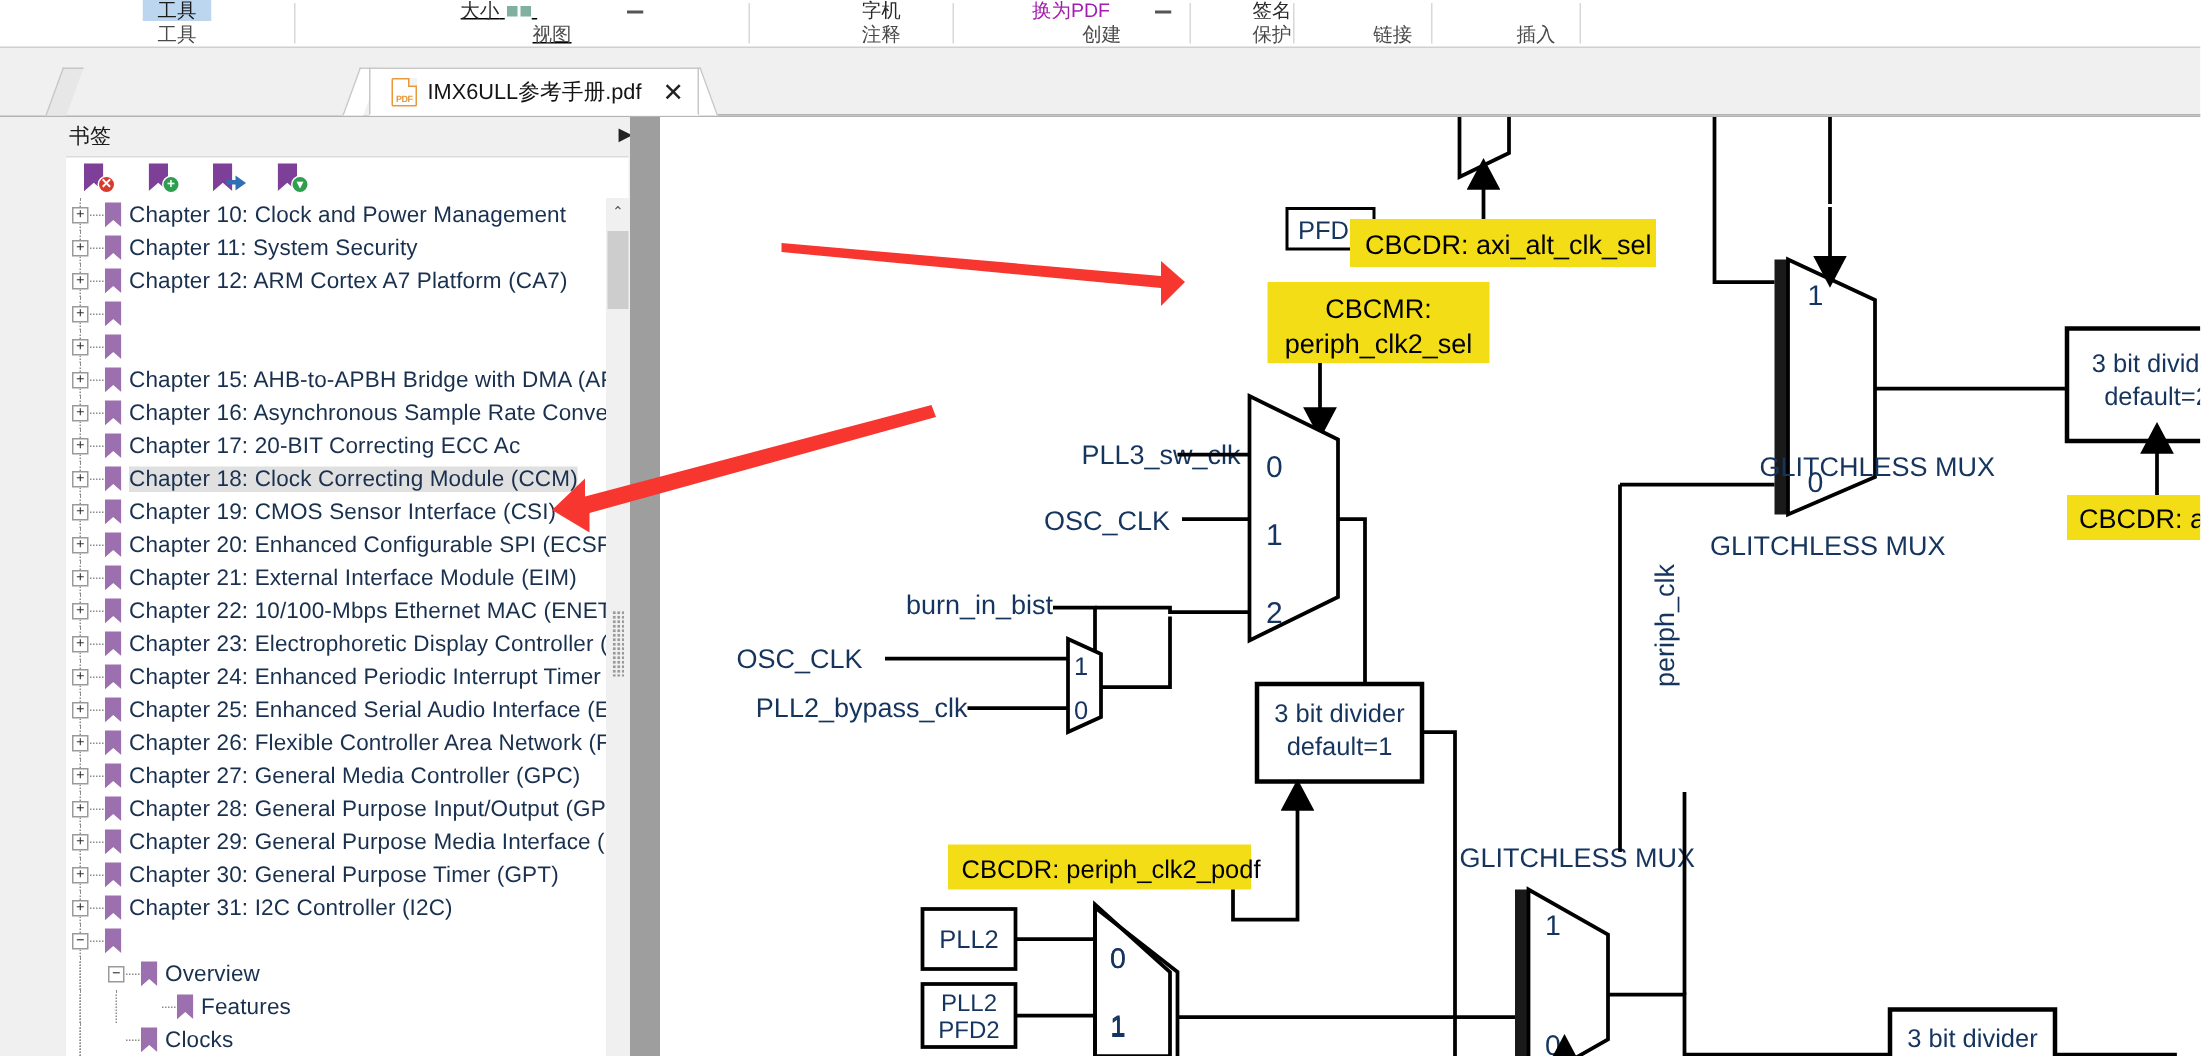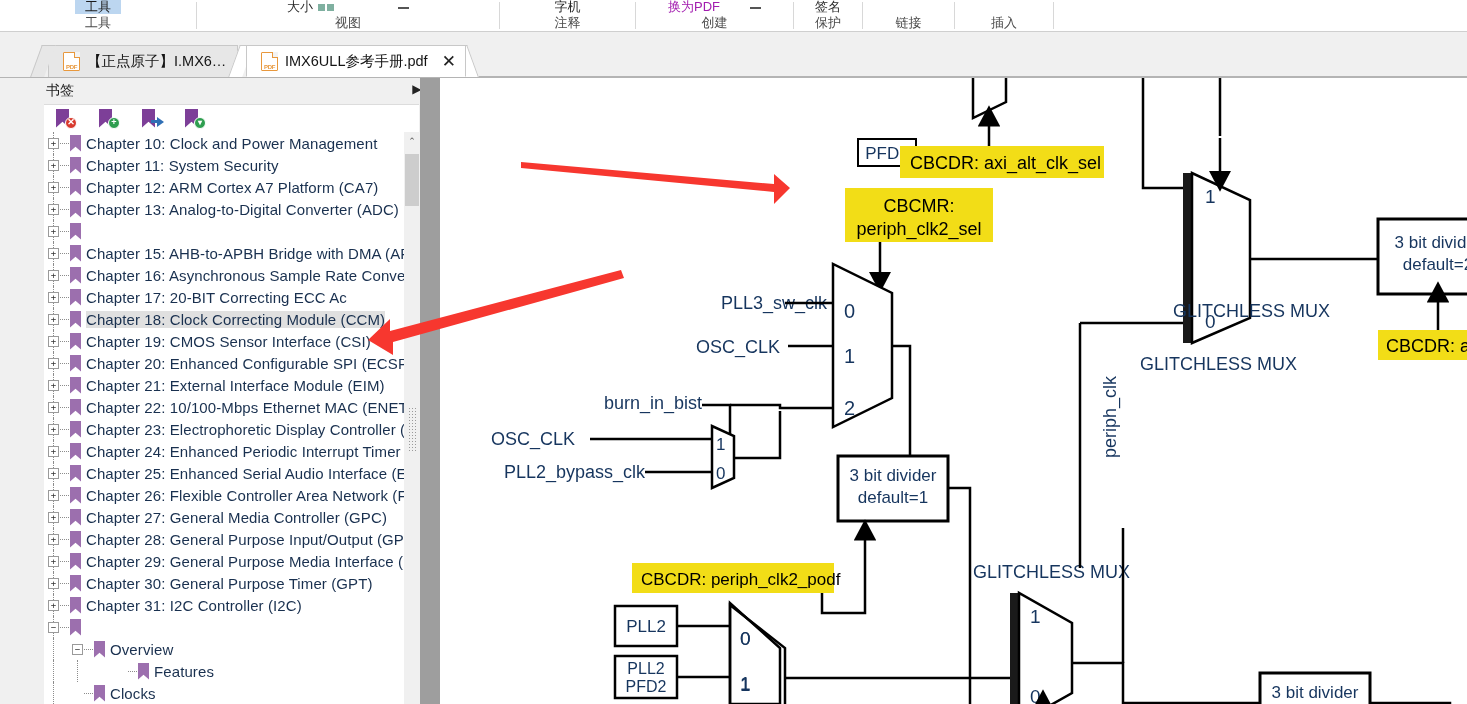--- a/index.html
+++ b/index.html
@@ -16,20 +16,21 @@
   .ribbon {
     position: absolute; top: 0; left: 0; width: 1467px; height: 32px;
     background: #ffffff;
     border-bottom: 1px solid #cfcfcf;
     overflow: hidden;
   }
   .rb-group {
     position: absolute; top: 0; height: 31px;
     display: flex; flex-direction: column; align-items: center;
     justify-content: flex-end;
+    margin-left: 20px;
   }
   .rb-group .rb-top {
     font-size: 13px; color: #2a2a2a; line-height: 14px;
     height: 14px; overflow: hidden; white-space: nowrap;
   }
   .rb-group .rb-label {
     font-size: 13px; color: #4a4a4a; line-height: 17px; white-space: nowrap;
   }
   .rb-sep {
     position: absolute; top: 2px; width: 1px; height: 27px; background: #d8d8d8;
@@ -263,21 +264,21 @@
 <div id="app">
 
   <div class="ribbon">
 
     <div class="rb-group" style="left:0px; width:196px;">
       <div class="rb-top"><span class="rb-highlight">工具</span></div>
       <div class="rb-label">工具</div>
     </div>
     <div class="rb-sep" style="left:196px;"></div>
 
-    <div class="rb-group" style="left:197px; width:302px;">
+    <div class="rb-group" style="left:197px; width:302px;text-decoration:underline;">
       <div class="rb-top">
         <span>大小</span>
         <span class="rb-sq"></span><span class="rb-sq"></span>
         <span style="display:inline-block;width:60px"></span><span class="rb-dash"></span>
       </div>
       <div class="rb-label">视图</div>
     </div>
     <div class="rb-sep" style="left:499px;"></div>
 
     <div class="rb-group" style="left:500px; width:135px;">
@@ -306,28 +307,20 @@
 
     <div class="rb-group" style="left:955px; width:98px;">
       <div class="rb-top"></div>
       <div class="rb-label">插入</div>
     </div>
     <div class="rb-sep" style="left:1053px;"></div>
   </div>
 
   <div class="tabbar">
 
-    <div style="position:absolute;left:48px;bottom:0;height:32px;width:190px;background:#e7e7e7;border:1px solid #c8c8c8;border-bottom:none;display:flex;align-items:center;padding-left:14px;">
-      <span class="pdf-icon">
-        <span class="sheet"></span>
-          <span class="fold"></span>
-        <span class="txt">PDF</span>
-      </span>
-      <span style="font-size:14.5px;color:#141414;white-space:nowrap;">【正点原子】I.MX6…</span>
-    </div>
     <div style="position:absolute;left:36px;bottom:0;width:14px;height:32px;border-left:1px solid #c8c8c8;transform:skewX(-20deg);background:#e7e7e7;border-top:1px solid #c8c8c8;"></div>
 
     <div style="position:absolute;left:246px;bottom:0;height:32px;width:220px;background:#ffffff;border:1px solid #c8c8c8;border-bottom:1px solid #ffffff;display:flex;align-items:center;padding-left:14px;z-index:3;">
       <span class="pdf-icon">
         <span class="sheet"></span>
           <span class="fold"></span>
         <span class="txt">PDF</span>
       </span>
       <span style="font-size:14.5px;color:#141414;white-space:nowrap;">IMX6ULL参考手册.pdf</span>
       <span class="tab-close">✕</span>
@@ -414,21 +407,20 @@
           <span class="bm-expander">+</span>
           <span class="bm-dots"></span>
           <span class="bm-flag"></span>
           <span class="bm-label">Chapter 12: ARM Cortex A7 Platform (CA7)</span>
         </div>
         <div class="bm-row" style="padding-left: 4px;">
           <span class="bm-vline" style="left: 9px;"></span>
           <span class="bm-expander">+</span>
           <span class="bm-dots"></span>
           <span class="bm-flag"></span>
-          <span class="bm-label">Chapter 13: Analog-to-Digital Converter (ADC)</span>
         </div>
         <div class="bm-row" style="padding-left: 4px;">
           <span class="bm-vline" style="left: 9px;"></span>
           <span class="bm-expander">+</span>
           <span class="bm-dots"></span>
           <span class="bm-flag"></span>
         </div>
         <div class="bm-row" style="padding-left: 4px;">
           <span class="bm-vline" style="left: 9px;"></span>
           <span class="bm-expander">+</span>
@@ -555,21 +547,21 @@
           <span class="bm-flag"></span>
         </div>
         <div class="bm-row" style="padding-left: 28px;">
           <span class="bm-vline" style="left: 9px;"></span>
           <span class="bm-vline" style="left: 9px;"></span>
           <span class="bm-expander">−</span>
           <span class="bm-dots"></span>
           <span class="bm-flag"></span>
           <span class="bm-label">Overview</span>
         </div>
-        <div class="bm-row" style="padding-left: 72px;">
+        <div class="bm-row" style="padding-left: 52px;">
           <span class="bm-vline" style="left: 9px;"></span>
           <span class="bm-vline" style="left: 33px;"></span>
           <span class="bm-vline" style="left: 9px;"></span>
           <span class="bm-expander none"></span>
           <span class="bm-dots"></span>
           <span class="bm-flag"></span>
           <span class="bm-label">Features</span>
         </div>
         <div class="bm-row" style="padding-left: 28px;">
           <span class="bm-vline" style="left: 9px;"></span>

